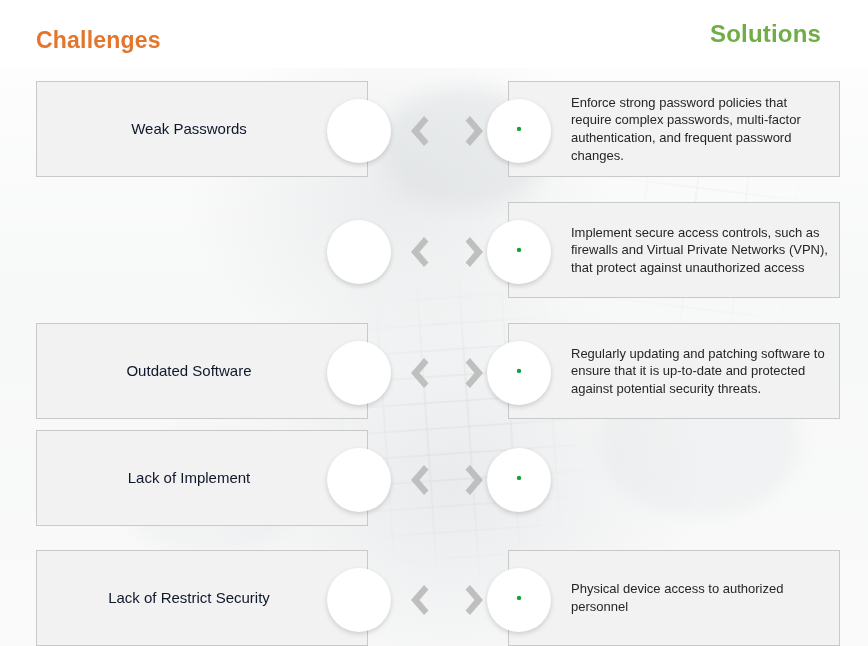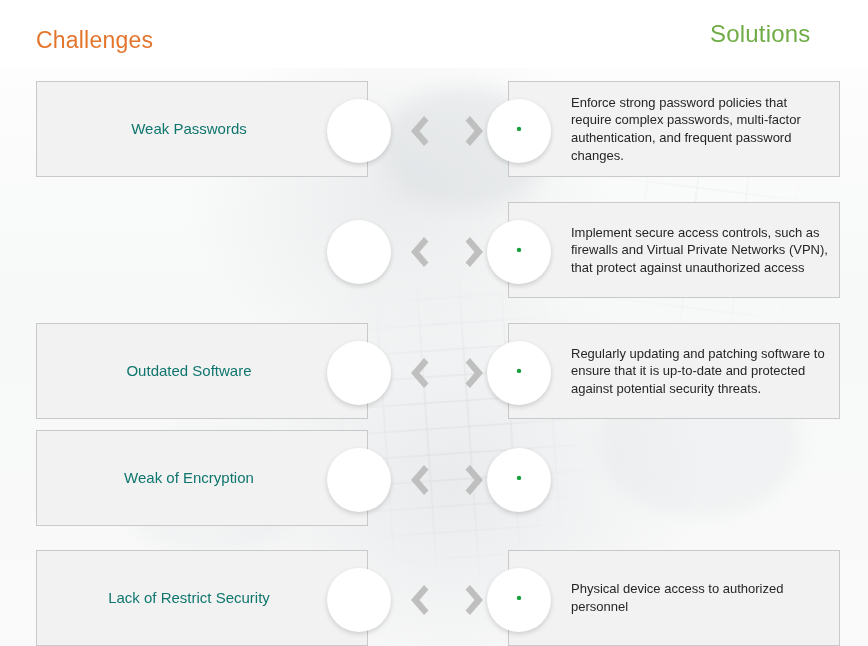--- a/index.html
+++ b/index.html
@@ -25,21 +25,21 @@
   .header-band {
     position: absolute;
     left: 0; top: 0;
     width: 868px;
     height: 68px;
     background: #ffffff;
     z-index: 6;
   }
   .heading {
     position: absolute;
-    font-weight: normal;
+    font-weight: bold;
     font-size: 23px;
     letter-spacing: 0.2px;
     white-space: nowrap;
   }
   .heading-challenges {
     left: 36px;
     top: 27px;
     color: #e3762c;
   }
   .heading-solutions {
@@ -129,21 +129,21 @@
     height: 96px;
     background: #f2f2f2;
     border: 1px solid #c9c9c9;
     display: flex;
     align-items: center;
     justify-content: center;
     padding: 0 46px 0 20px;
   }
   .challenge-label {
     font-size: 15px;
-    color: #0f766e;
+    color: #0f172a;
     text-align: left;
     line-height: 1.25;
     white-space: nowrap;
   }
 
   
   .solution-box {
     position: absolute;
     left: 508px;
     top: 0;
@@ -361,21 +361,21 @@
           <rect x="13.6" y="26" width="4.8" height="1.7" rx="0.8" fill="#ffffff"></rect>
         </svg>
       </div>
       <div class="solution-box">
         <span class="solution-label">Regularly updating and patching software to ensure that it is up-to-date and protected against potential security threats.</span>
       </div>
     </div>
 
     <div class="row" style="top:430px;">
       <div class="challenge-box">
-        <span class="challenge-label">Weak of Encryption</span>
+        <span class="challenge-label">Lack of Implement</span>
       </div>
       <div class="badge badge-warning">
         <svg width="30" height="30" viewBox="0 0 32 32" aria-hidden="true">
           <path d="M16 4.2 L30 27.5 L2 27.5 Z" fill="none" stroke="#ffffff" stroke-width="2.4" stroke-linejoin="round"></path>
           <rect x="14.8" y="12" width="2.4" height="8.4" rx="1.2" fill="#ffffff"></rect>
           <circle cx="16" cy="23.4" r="1.5" fill="#ffffff"></circle>
         </svg>
       </div>
       <div class="chevrons">
         <span class="chev">

